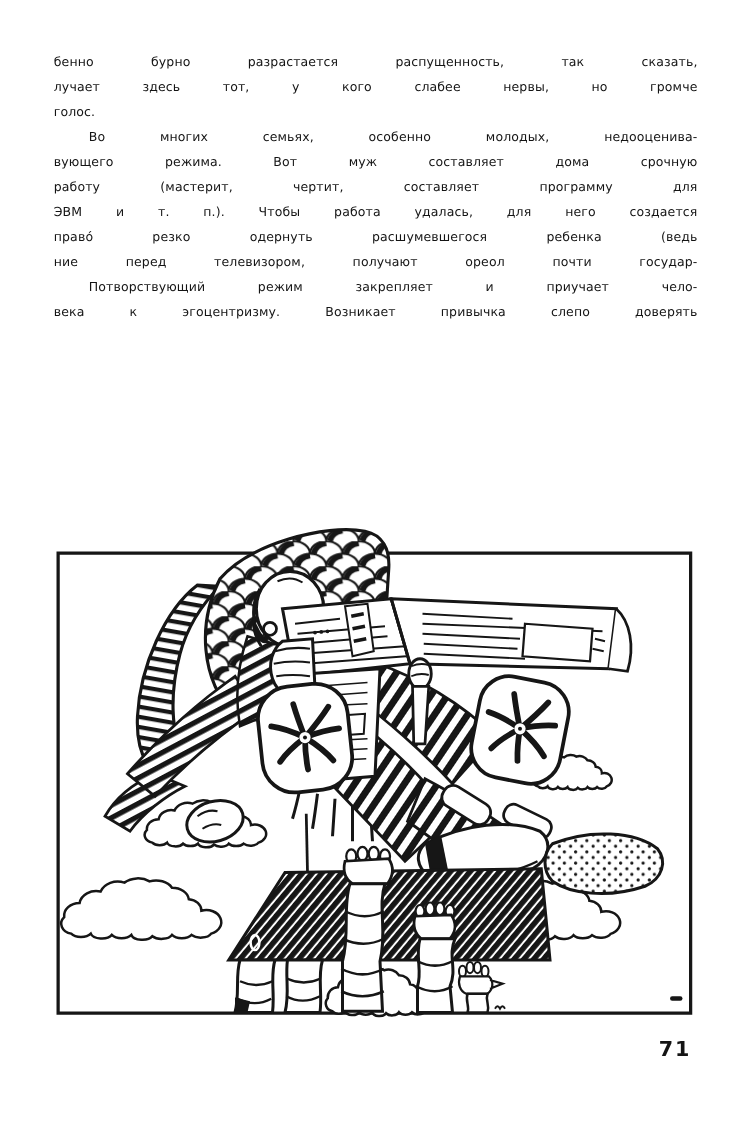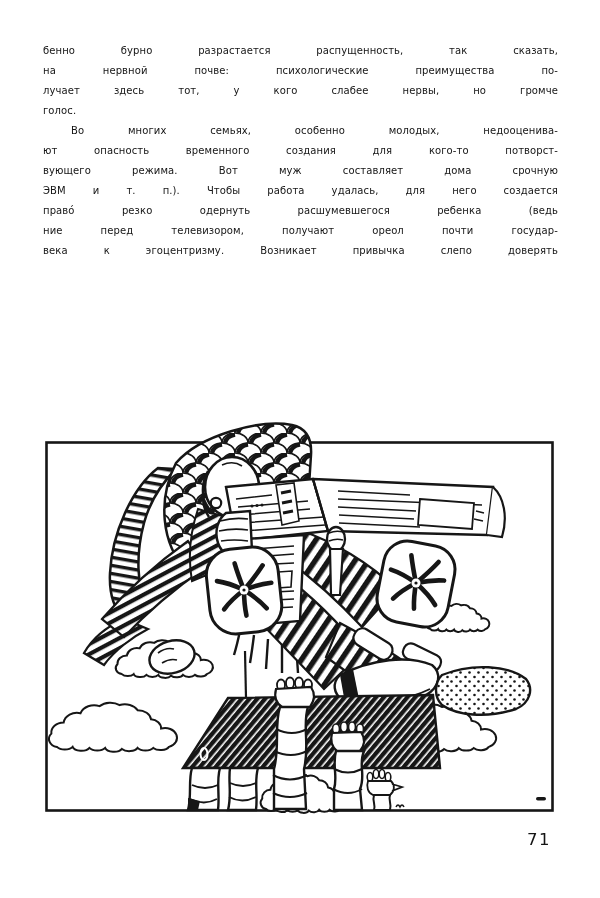--- a/index.html
+++ b/index.html
@@ -16,44 +16,44 @@
   .tline{
     text-align:justify;text-align-last:justify;
     white-space:nowrap;height:20px;
   }
   .tline.lastline{text-align-last:left;}
   .tline.indent{text-indent:28px;}
   .illustration{position:absolute;left:40px;top:413px;width:520px;height:407px;margin:0;}
   .illustration svg{display:block;}
   .page-number{
     position:absolute;left:527px;top:830px;
-    font-weight:400;font-size:16.5px;color:#141414;letter-spacing:1.5px;text-align:center;
+    font-weight:700;font-size:16.5px;color:#141414;letter-spacing:1.5px;text-align:center;
   }
 </style>
 </head>
 <body>
 
 <div class="page">
 
   <div class="text-block">
       <div>
         <div class="tline">бенно бурно разрастается распущенность, так сказать,</div>
-        <div class="tline">на нервной почве: психологические преимущества по-</div>
         <div class="tline">лучает здесь тот, у кого слабее нервы, но громче</div>
         <div class="tline lastline">голос.</div>
       </div>
       <div>
         <div class="tline indent">Во многих семьях, особенно молодых, недооценива-</div>
-        <div class="tline">ют опасность временного создания для кого-то потворст-</div>
         <div class="tline">вующего режима. Вот муж составляет дома срочную</div>
+        <div class="tline">работу (мастерит, чертит, составляет программу для</div>
         <div class="tline">ЭВМ и т. п.). Чтобы работа удалась, для него создается</div>
         <div class="tline">право́ резко одернуть расшумевшегося ребенка (ведь</div>
         <div class="tline">ние перед телевизором, получают ореол почти государ-</div>
       </div>
       <div>
+        <div class="tline indent">Потворствующий режим закрепляет и приучает чело-</div>
         <div class="tline">века к эгоцентризму. Возникает привычка слепо доверять</div>
       </div>
     </div>
 
   <figure class="illustration">
     <svg viewBox="0 0 520 407" width="520" height="407" role="img">
       <defs>
         <pattern id="scales" width="26" height="20" patternUnits="userSpaceOnUse">
           <rect width="26" height="20" fill="#fff"></rect>
           <path d="M0 10 a13 10 0 0 1 26 0" fill="none" stroke="#161616" stroke-width="1.7"></path>

